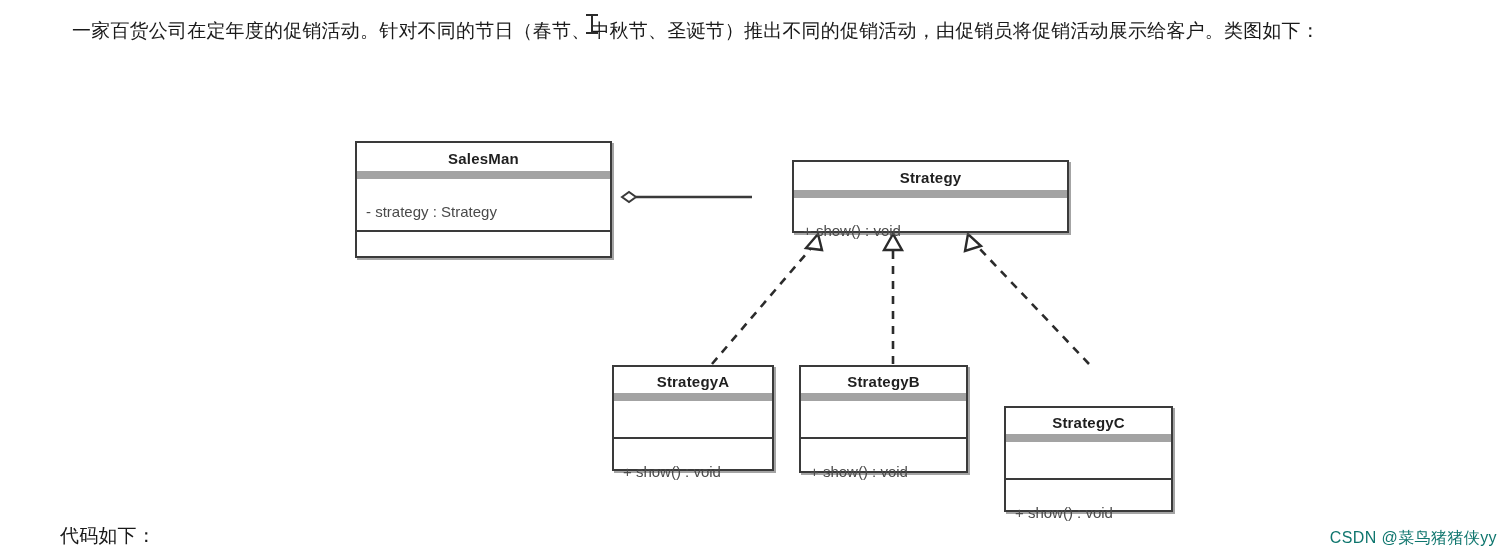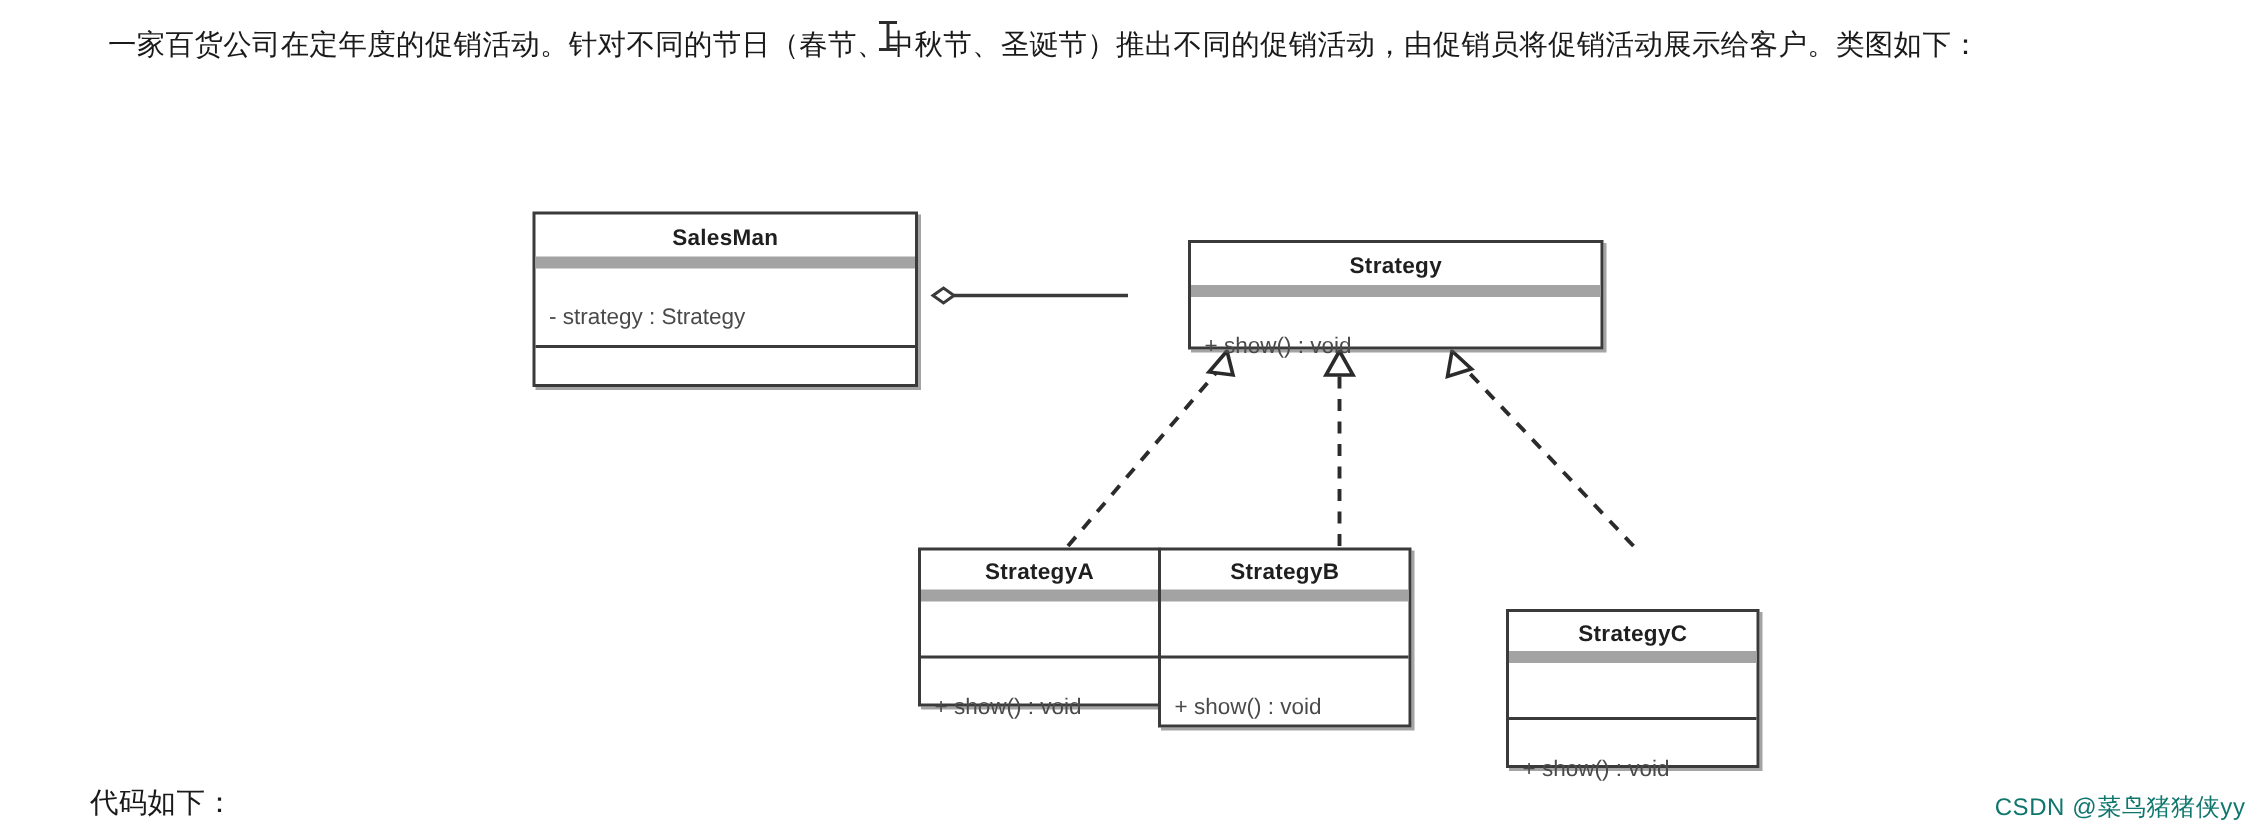--- a/index.html
+++ b/index.html
@@ -136,24 +136,24 @@
   }
   #class-strategy .uml-name { height: 36px; }
 
   #class-strategy-a {
     left: 612px;
     top: 365px;
     width: 162px;
     height: 106px;
   }
   #class-strategy-b {
-    left: 772px;
+    left: 799px;
     top: 365px;
     width: 169px;
-    height: 120px;
+    height: 108px;
   }
   #class-strategy-c {
     left: 1004px;
     top: 365px;
     width: 169px;
     height: 106px;
     margin-top: 41px;
   }
   #class-strategy-a .uml-name,
   #class-strategy-b .uml-name,

